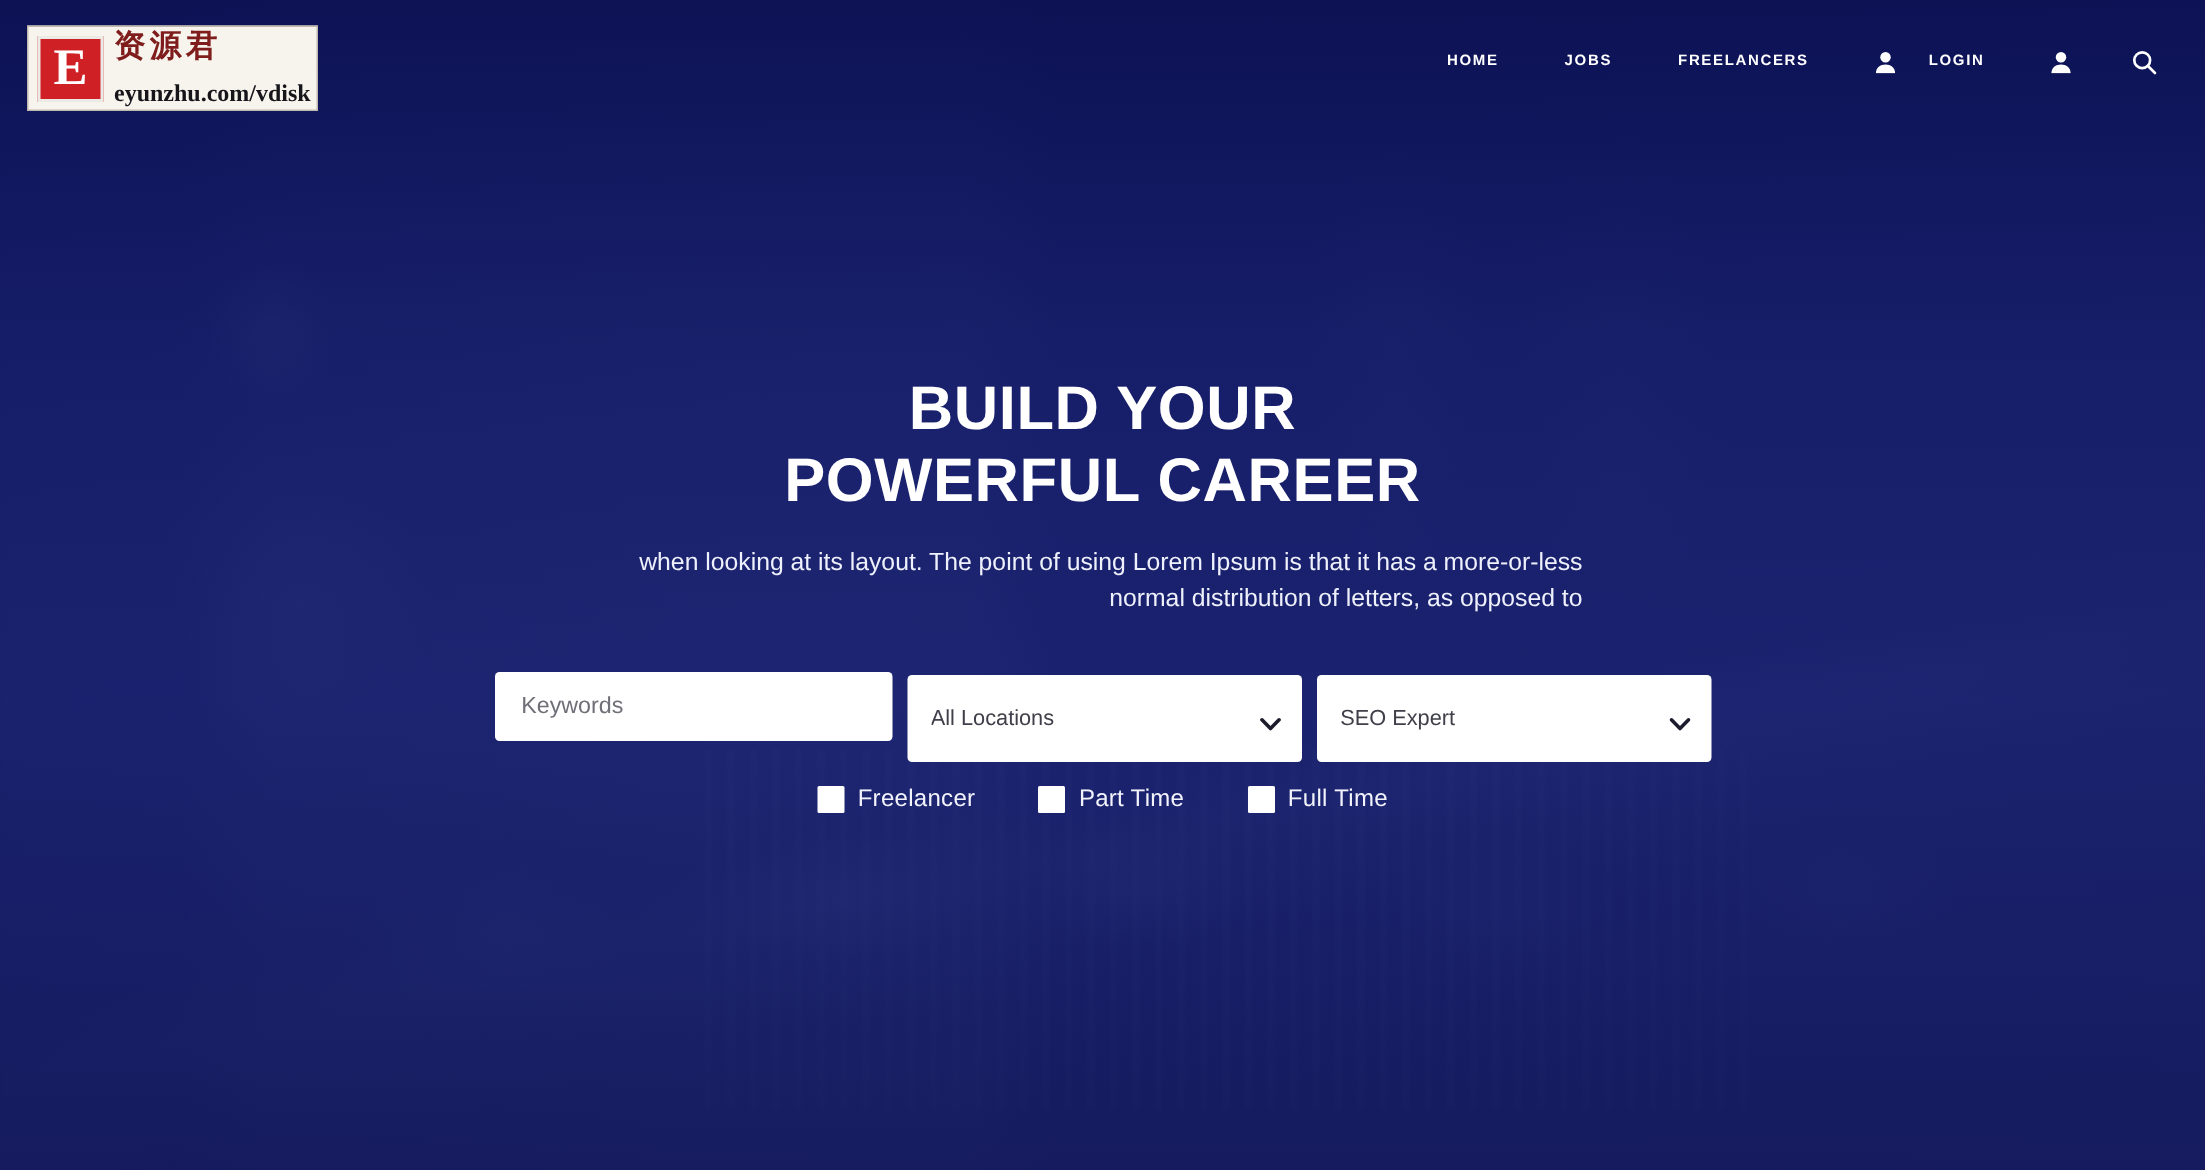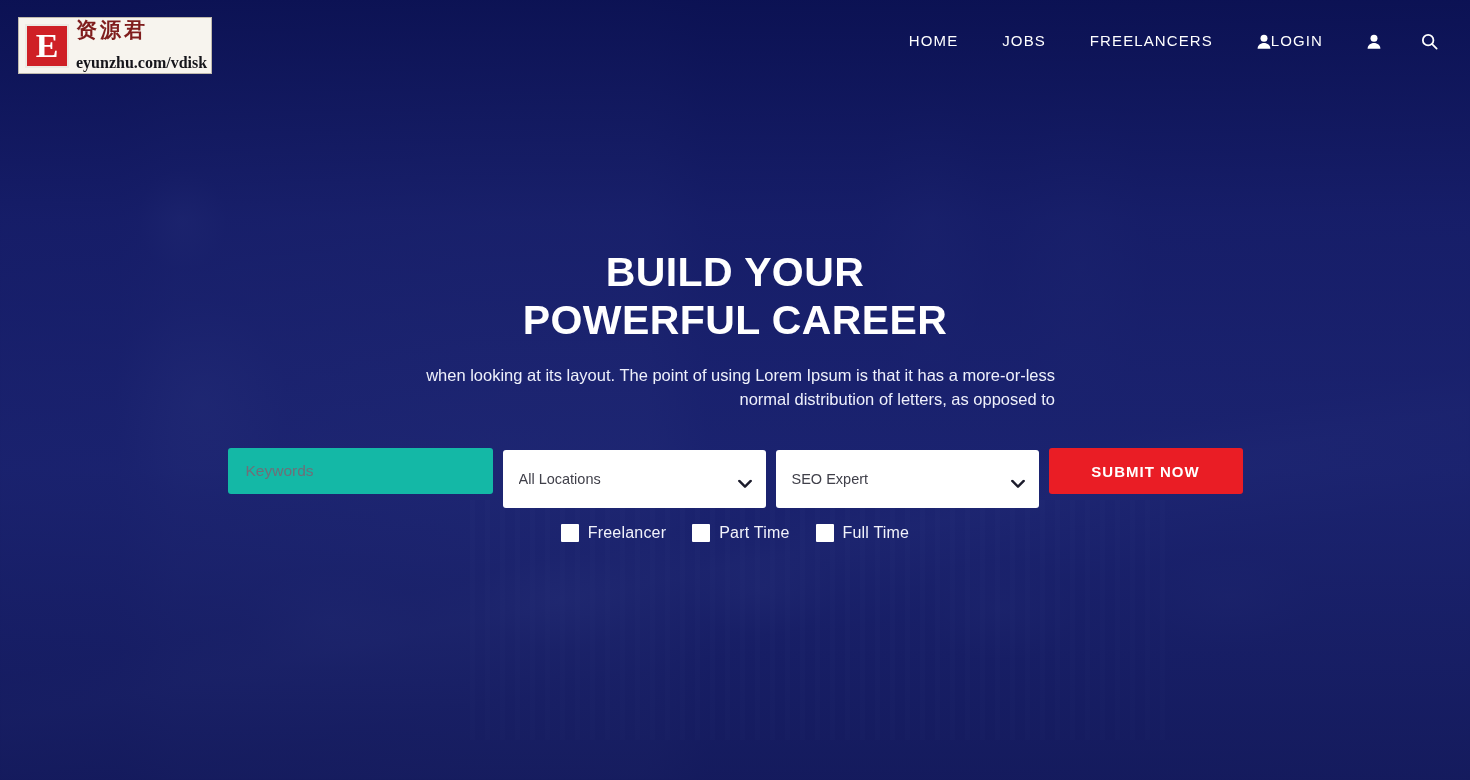--- a/index.html
+++ b/index.html
@@ -136,32 +136,32 @@
   .main-nav {
     position: absolute;
     right: 22px; top: 0;
     height: 82px;
     display: flex;
     align-items: center;
     gap: 0;
   }
   .nav-link {
     color: #ffffff;
-    font-size: 15px;
-    font-weight: 400;
+    font-size: 10px;
+    font-weight: 700;
     letter-spacing: 1.1px;
     text-decoration: none;
     padding: 0 22px;
     line-height: 82px;
     white-space: nowrap;
     display: inline-flex;
     align-items: center;
     cursor: pointer;
   }
-  .nav-link.has-icon { gap: 0; text-align: right; }
+  .nav-link.has-icon { gap: 22px; text-align: right; }
   .nav-icon { display: inline-flex; width: 14px; height: 15px; }
   .nav-icon svg { width: 14px; height: 15px; fill: #ffffff; }
   .search-btn {
     padding: 0 10px 0 18px;
     display: inline-flex;
     align-items: center;
     cursor: pointer;
     line-height: 82px;
   }
   .search-btn svg { width: 17px; height: 17px; fill: none; stroke: #fff; stroke-width: 2.1; }
@@ -199,21 +199,21 @@
   
   .search-form {
     margin-top: 37px;
     display: flex;
     align-items: flex-start;
     gap: 10px;
   }
   .field-keywords {
     width: 265px;
     height: 46px;
-    background: #14b8a6;
+    background: #ffffff;
     border: none;
     border-radius: 3px;
     padding: 0 18px;
     font-family: "Liberation Sans", sans-serif;
     font-size: 15.5px;
     color: #3a3a44;
     outline: none;
   }
   .field-keywords::placeholder { color: #6f6f78; }
 
@@ -264,21 +264,21 @@
     letter-spacing: 1px;
     text-transform: uppercase;
     cursor: pointer;
   }
 
   
   .checkbox-row {
     margin-top: 16px;
     display: flex;
     align-items: center;
-    gap: 26px;
+    gap: 42px;
   }
   .check-item {
     display: flex;
     align-items: center;
     gap: 9px;
     cursor: pointer;
   }
   .check-box {
     width: 18px;
     height: 18px;
@@ -380,21 +380,20 @@
         <select>
           <option>SEO Expert</option>
         </select>
         <span class="chevron">
           <svg viewBox="0 0 14 9" aria-hidden="true">
             <polyline points="1.3,1.4 7,7.2 12.7,1.4" stroke-linecap="round" stroke-linejoin="round"></polyline>
           </svg>
         </span>
       </div>
 
-      <button class="submit-btn" type="submit">SUBMIT NOW</button>
     </form>
 
     <div class="checkbox-row">
 
       <label class="check-item">
         <span class="check-box"></span>
         <span class="check-label">Freelancer</span>
       </label>
 
       <label class="check-item">

